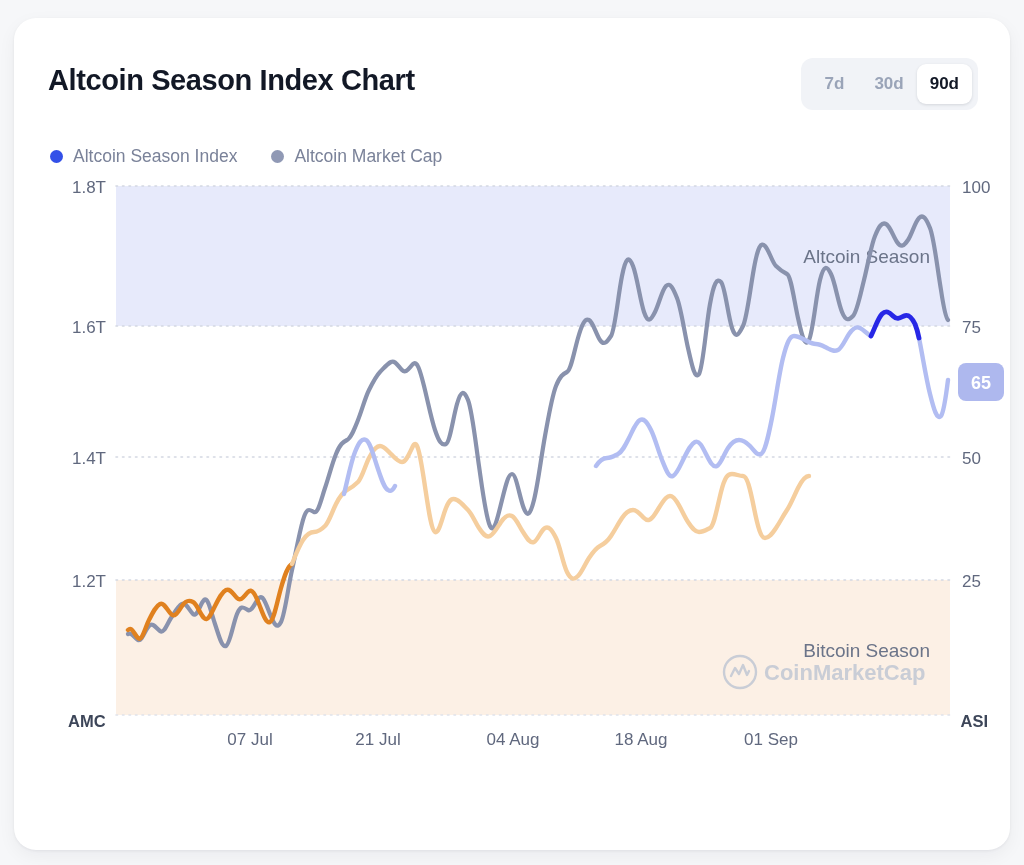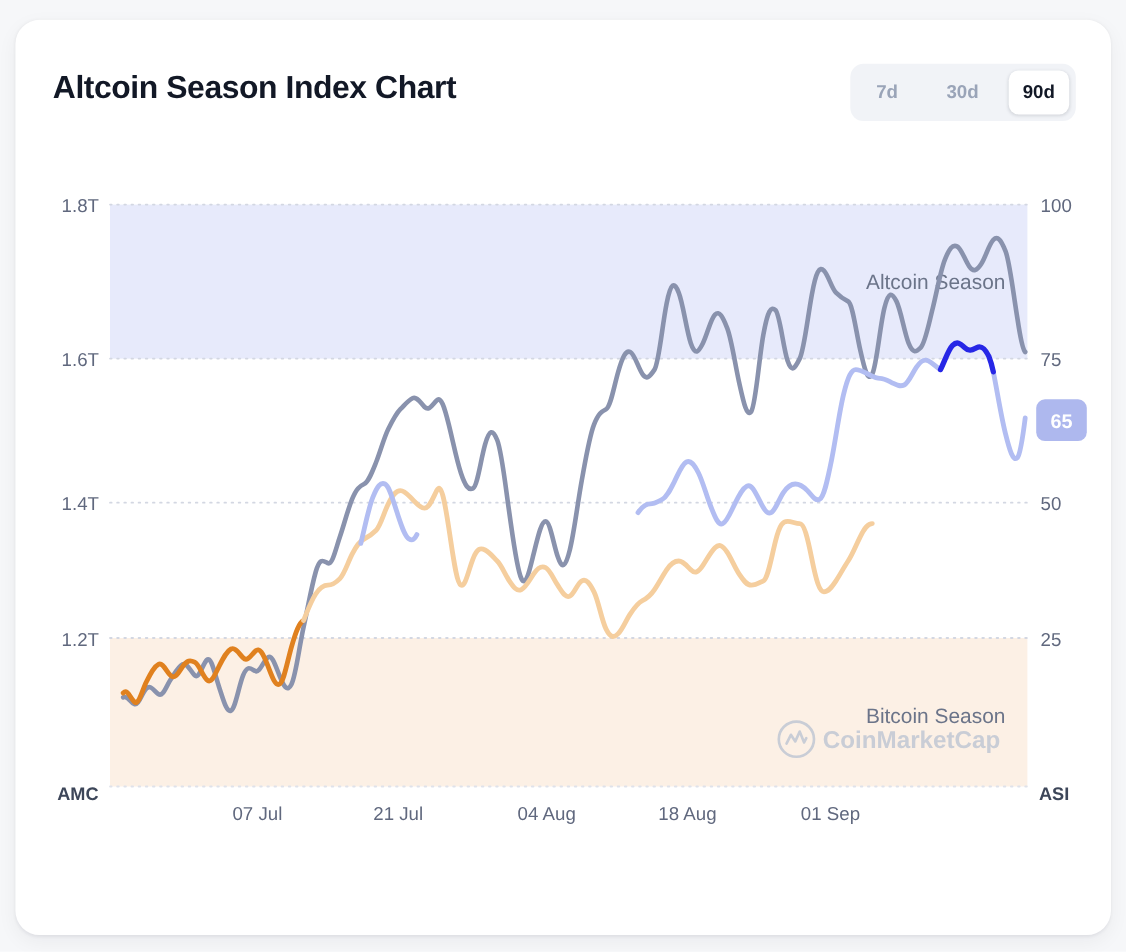--- a/index.html
+++ b/index.html
@@ -24,21 +24,21 @@
   #chart-title {
     position: absolute; left: 0; top: 6px;
     font-size: 29px; font-weight: bold;
     color: #121826; letter-spacing: -0.4px;
     white-space: nowrap;
   }
   #range-group {
     position: absolute; right: 0; top: 0;
     height: 52px; padding: 6px;
     background: #f1f3f7; border-radius: 12px;
-    display: flex; align-items: center; gap: 14px;
+    display: flex; align-items: center; gap: 0;
   }
   .range-btn {
     height: 40px; min-width: 54px;
     padding: 0 13px;
     border: none; background: transparent;
     border-radius: 9px;
     font-family: "Liberation Sans", sans-serif;
     font-size: 17px; font-weight: bold;
     color: #9aa4b8; cursor: pointer;
     display: flex; align-items: center; justify-content: center;
@@ -47,21 +47,21 @@
     background: #ffffff; color: #121826;
     box-shadow: 0 1px 3px rgba(16,24,40,0.13);
   }
   #legend {
     position: absolute; left: 36px; top: 128px;
     display: flex; align-items: center; gap: 34px;
   }
   .legend-item { display: flex; align-items: center; gap: 10px; }
   .legend-dot { width: 13px; height: 13px; border-radius: 50%; flex: none; }
   .legend-label { font-size: 17.5px; color: #7a8299; white-space: nowrap; }
-  #plot-wrap { position: absolute; left: 0; top: 0; width: 812px; height: 832px; }
+  #plot-wrap { position: absolute; left: 16px; top: 0; width: 812px; height: 832px; }
   #plot-svg { position: absolute; left: 0; top: 0; }
   .axis-text { font-family: "Liberation Sans", sans-serif; font-size: 17px; fill: #60687e; }
   .axis-text-b { font-family: "Liberation Sans", sans-serif; font-size: 16.5px; font-weight: bold; fill: #3d4659; }
   .zone-text { font-family: "Liberation Sans", sans-serif; font-size: 19px; fill: #6b7489; }
   .wm-text { font-family: "Liberation Sans", sans-serif; font-size: 22px; font-weight: bold; fill: #c9cdd6; }
   .badge-text { font-family: "Liberation Sans", sans-serif; font-size: 18px; font-weight: bold; fill: #ffffff; }
 </style>
 </head>
 <body>
 
@@ -69,20 +69,30 @@
 
   <div id="header">
     <div id="chart-title">Altcoin Season Index Chart</div>
     <div id="range-group">
       <button class="range-btn">7d</button>
       <button class="range-btn">30d</button>
       <button class="range-btn active">90d</button>
     </div>
   </div>
 
+  <div id="legend">
+    <div class="legend-item">
+      <span class="legend-dot" style="background:#3350e8"></span>
+      <span class="legend-label">Altcoin Season Index</span>
+    </div>
+    <div class="legend-item">
+      <span class="legend-dot" style="background:#9099b5"></span>
+      <span class="legend-label">Altcoin Market Cap</span>
+    </div>
+  </div>
 
   <div id="plot-wrap">
     <svg id="plot-svg" width="996" height="832" viewBox="0 0 996 832">
 
       <g>
         <rect id="zone-alt" x="86" y="168" width="834" height="140" fill="#e7eafb"></rect>
         <rect id="zone-btc" x="86" y="562" width="834" height="135" fill="#fcf0e5"></rect>
       </g>
 
       <g>

